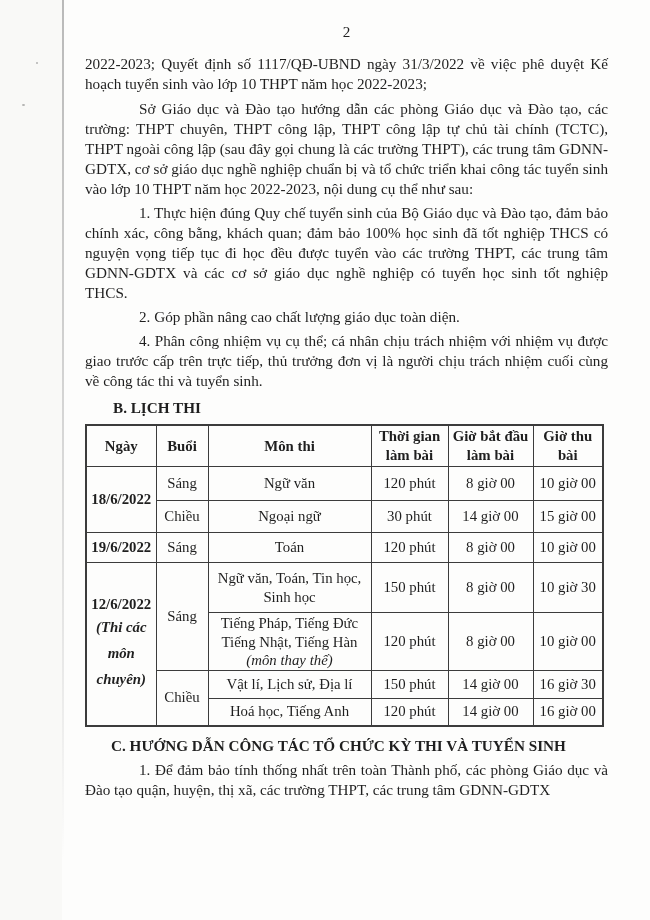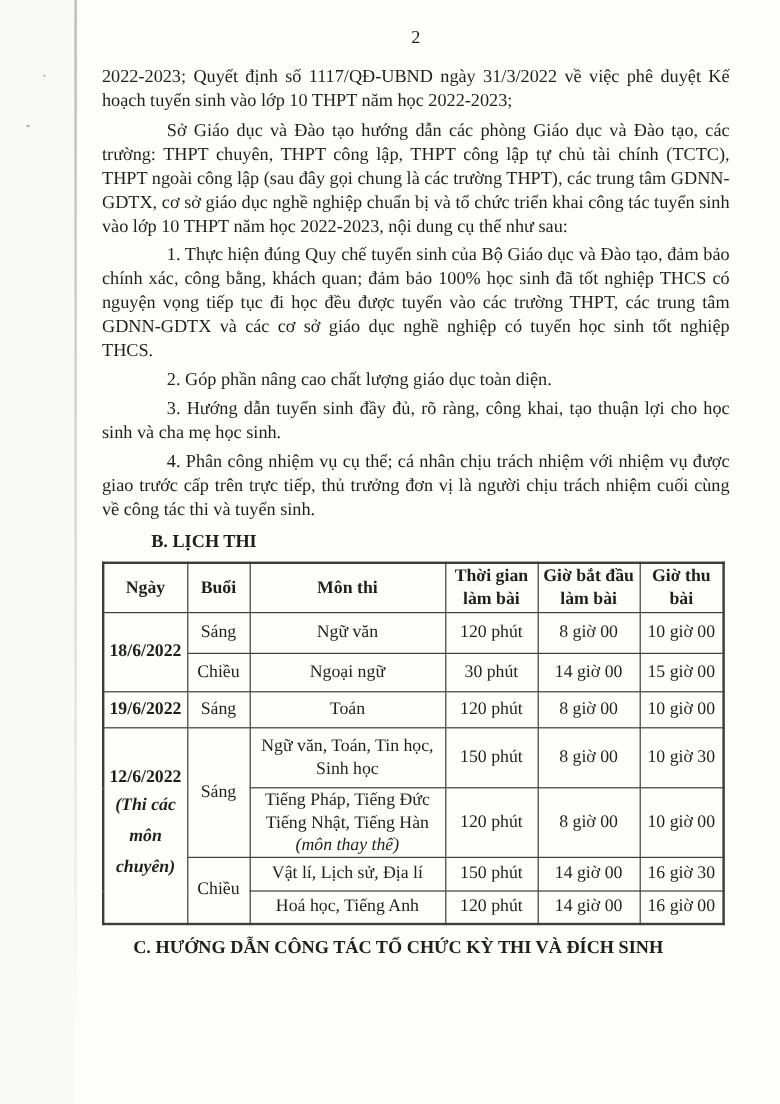--- a/index.html
+++ b/index.html
@@ -20,21 +20,21 @@
   .speck.s2{left:22px;top:104px;width:3px;height:2px;}
 
   .content{
     position:absolute;left:85px;top:22px;width:523px;
     font-size:15.2px;line-height:20px;
   }
   .page-num{text-align:center;margin:0 0 12px 0;}
   p.body{margin:5px 0 0 0;text-align:justify;}
   p.body.indent{text-indent:54px;}
   .hA{font-weight:bold;margin:7px 0 0 52px;}
-  .hB{font-weight:bold;margin:7px 0 0 41px;}
+  .hB{font-weight:bold;margin:7px 0 0 28px;}
   .hC{font-weight:bold;margin:9px 0 0 26px;}
   .sec-item{margin:4px 0 0 0;text-align:justify;text-indent:54px;}
 
   table.sched{
     border-collapse:collapse;
     margin-top:6px;
     width:517px;
     font-size:14.8px;
     table-layout:fixed;
   }
@@ -66,21 +66,20 @@
 
 <div class="content">
 
   <div class="page-num">2</div>
 
   <p class="body">2022-2023; Quyết định số 1117/QĐ-UBND ngày 31/3/2022 về việc phê duyệt Kế hoạch tuyển sinh vào lớp 10 THPT năm học 2022-2023;</p>
   <p class="body indent">Sở Giáo dục và Đào tạo hướng dẫn các phòng Giáo dục và Đào tạo, các trường: THPT chuyên, THPT công lập, THPT công lập tự chủ tài chính (TCTC), THPT ngoài công lập (sau đây gọi chung là các trường THPT), các trung tâm GDNN-GDTX, cơ sở giáo dục nghề nghiệp chuẩn bị và tổ chức triển khai công tác tuyển sinh vào lớp 10 THPT năm học 2022-2023, nội dung cụ thể như sau:</p>
 
   <p class="sec-item">1. Thực hiện đúng Quy chế tuyển sinh của Bộ Giáo dục và Đào tạo, đảm bảo chính xác, công bằng, khách quan; đảm bảo 100% học sinh đã tốt nghiệp THCS có nguyện vọng tiếp tục đi học đều được tuyển vào các trường THPT, các trung tâm GDNN-GDTX và các cơ sở giáo dục nghề nghiệp có tuyển học sinh tốt nghiệp THCS.</p>
   <p class="sec-item">2. Góp phần nâng cao chất lượng giáo dục toàn diện.</p>
-  <p class="sec-item">3. Hướng dẫn tuyển sinh đầy đủ, rõ ràng, công khai, tạo thuận lợi cho học sinh và cha mẹ học sinh.</p>
   <p class="sec-item">4. Phân công nhiệm vụ cụ thể; cá nhân chịu trách nhiệm với nhiệm vụ được giao trước cấp trên trực tiếp, thủ trưởng đơn vị là người chịu trách nhiệm cuối cùng về công tác thi và tuyển sinh.</p>
 
   <div class="hB">B. LỊCH THI</div>
 
   <table class="sched">
     <colgroup>
       <col style="width:70px">
         <col style="width:52px">
         <col style="width:163px">
       <col style="width:77px">
@@ -148,15 +147,16 @@
       </tr>
       <tr class="r7">
         <td>Hoá học, Tiếng Anh</td>
         <td>120 phút</td>
         <td>14 giờ 00</td>
         <td>16 giờ 00</td>
       </tr>
     </tbody>
   </table>
 
-  <div class="hC">C. HƯỚNG DẪN CÔNG TÁC TỔ CHỨC KỲ THI VÀ ĐÍCH SINH</div>
+  <div class="hC">C. HƯỚNG DẪN CÔNG TÁC TỔ CHỨC KỲ THI VÀ TUYỂN SINH</div>
+  <p class="sec-item">1. Để đảm bảo tính thống nhất trên toàn Thành phố, các phòng Giáo dục và Đào tạo quận, huyện, thị xã, các trường THPT, các trung tâm GDNN-GDTX</p>
 
 </div>
 
 </body></html>

